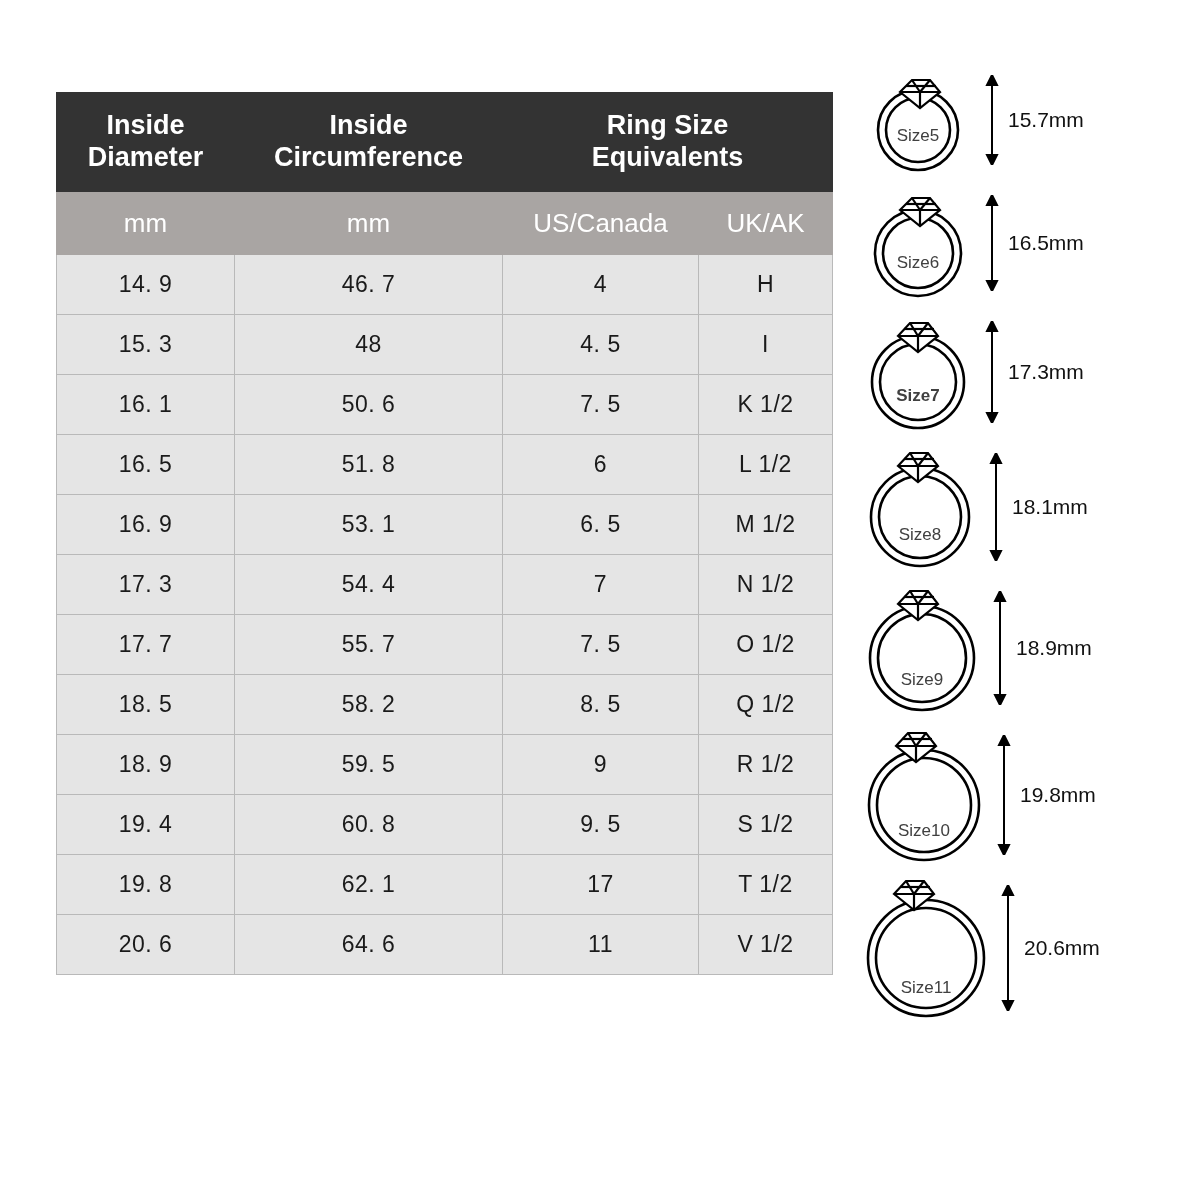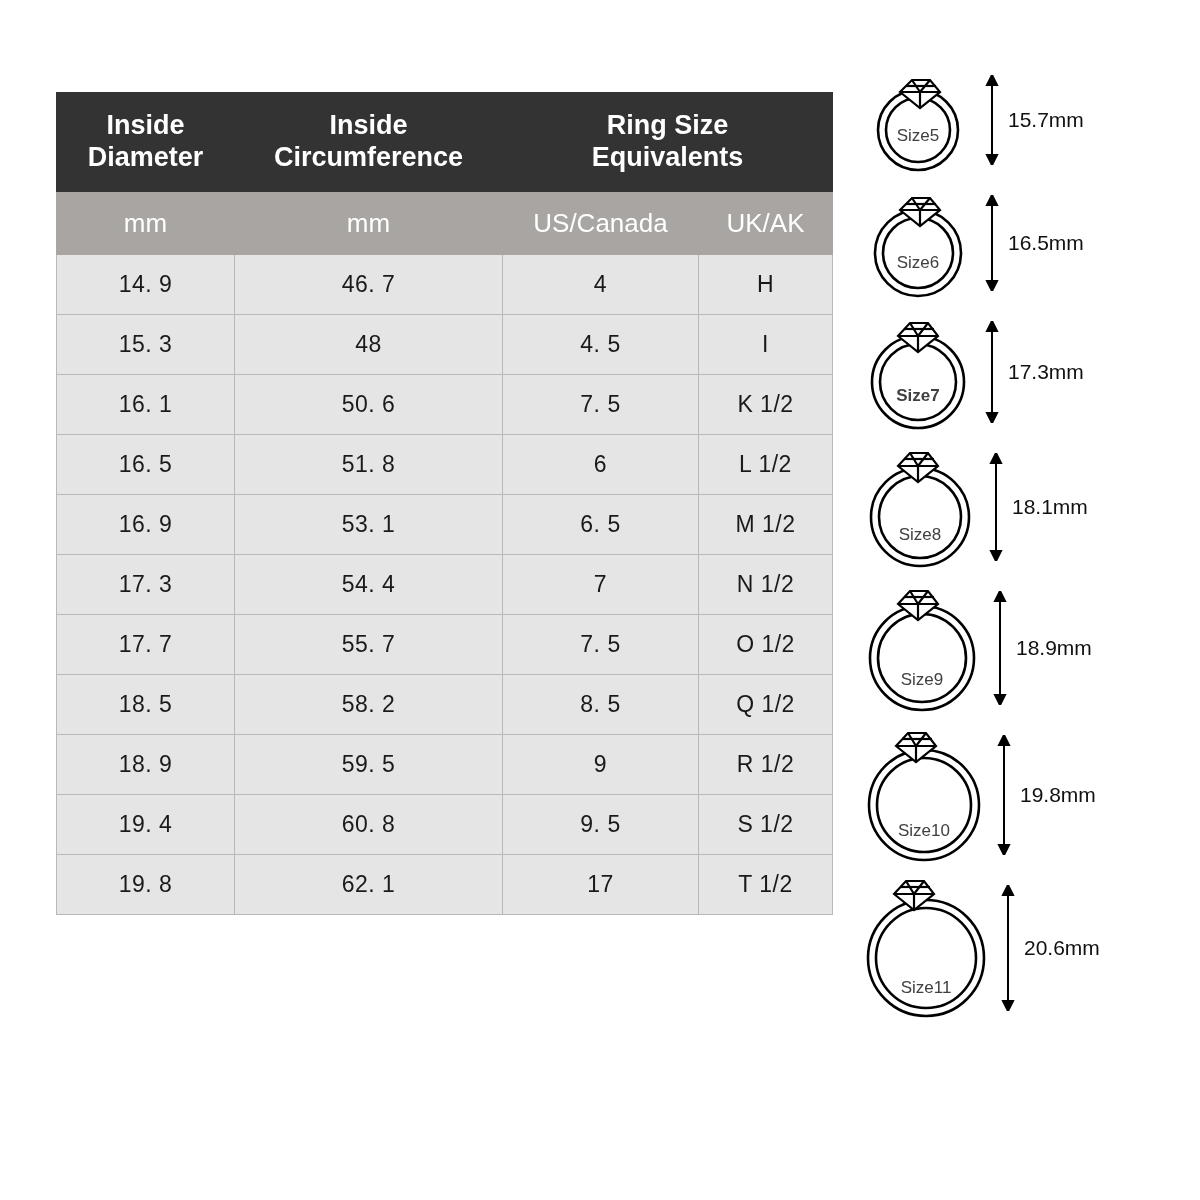--- a/index.html
+++ b/index.html
@@ -210,20 +210,26 @@
           <td class="data-cell">60. 8</td>
           <td class="data-cell">9. 5</td>
           <td class="data-cell">S 1/2</td>
         </tr>
         <tr>
           <td class="data-cell">19. 8</td>
           <td class="data-cell">62. 1</td>
           <td class="data-cell">17</td>
           <td class="data-cell">T 1/2</td>
         </tr>
+        <tr>
+          <td class="data-cell">20. 6</td>
+          <td class="data-cell">64. 6</td>
+          <td class="data-cell">11</td>
+          <td class="data-cell">V 1/2</td>
+        </tr>
       </tbody>
     </table>
   </div>
 
   <div class="rings">
 
     <div class="ring-row">
       <div class="ring-figure">
         <svg width="120" height="112" viewBox="0 0 120 112">
           <g fill="none" stroke="#000" stroke-width="2.6">

